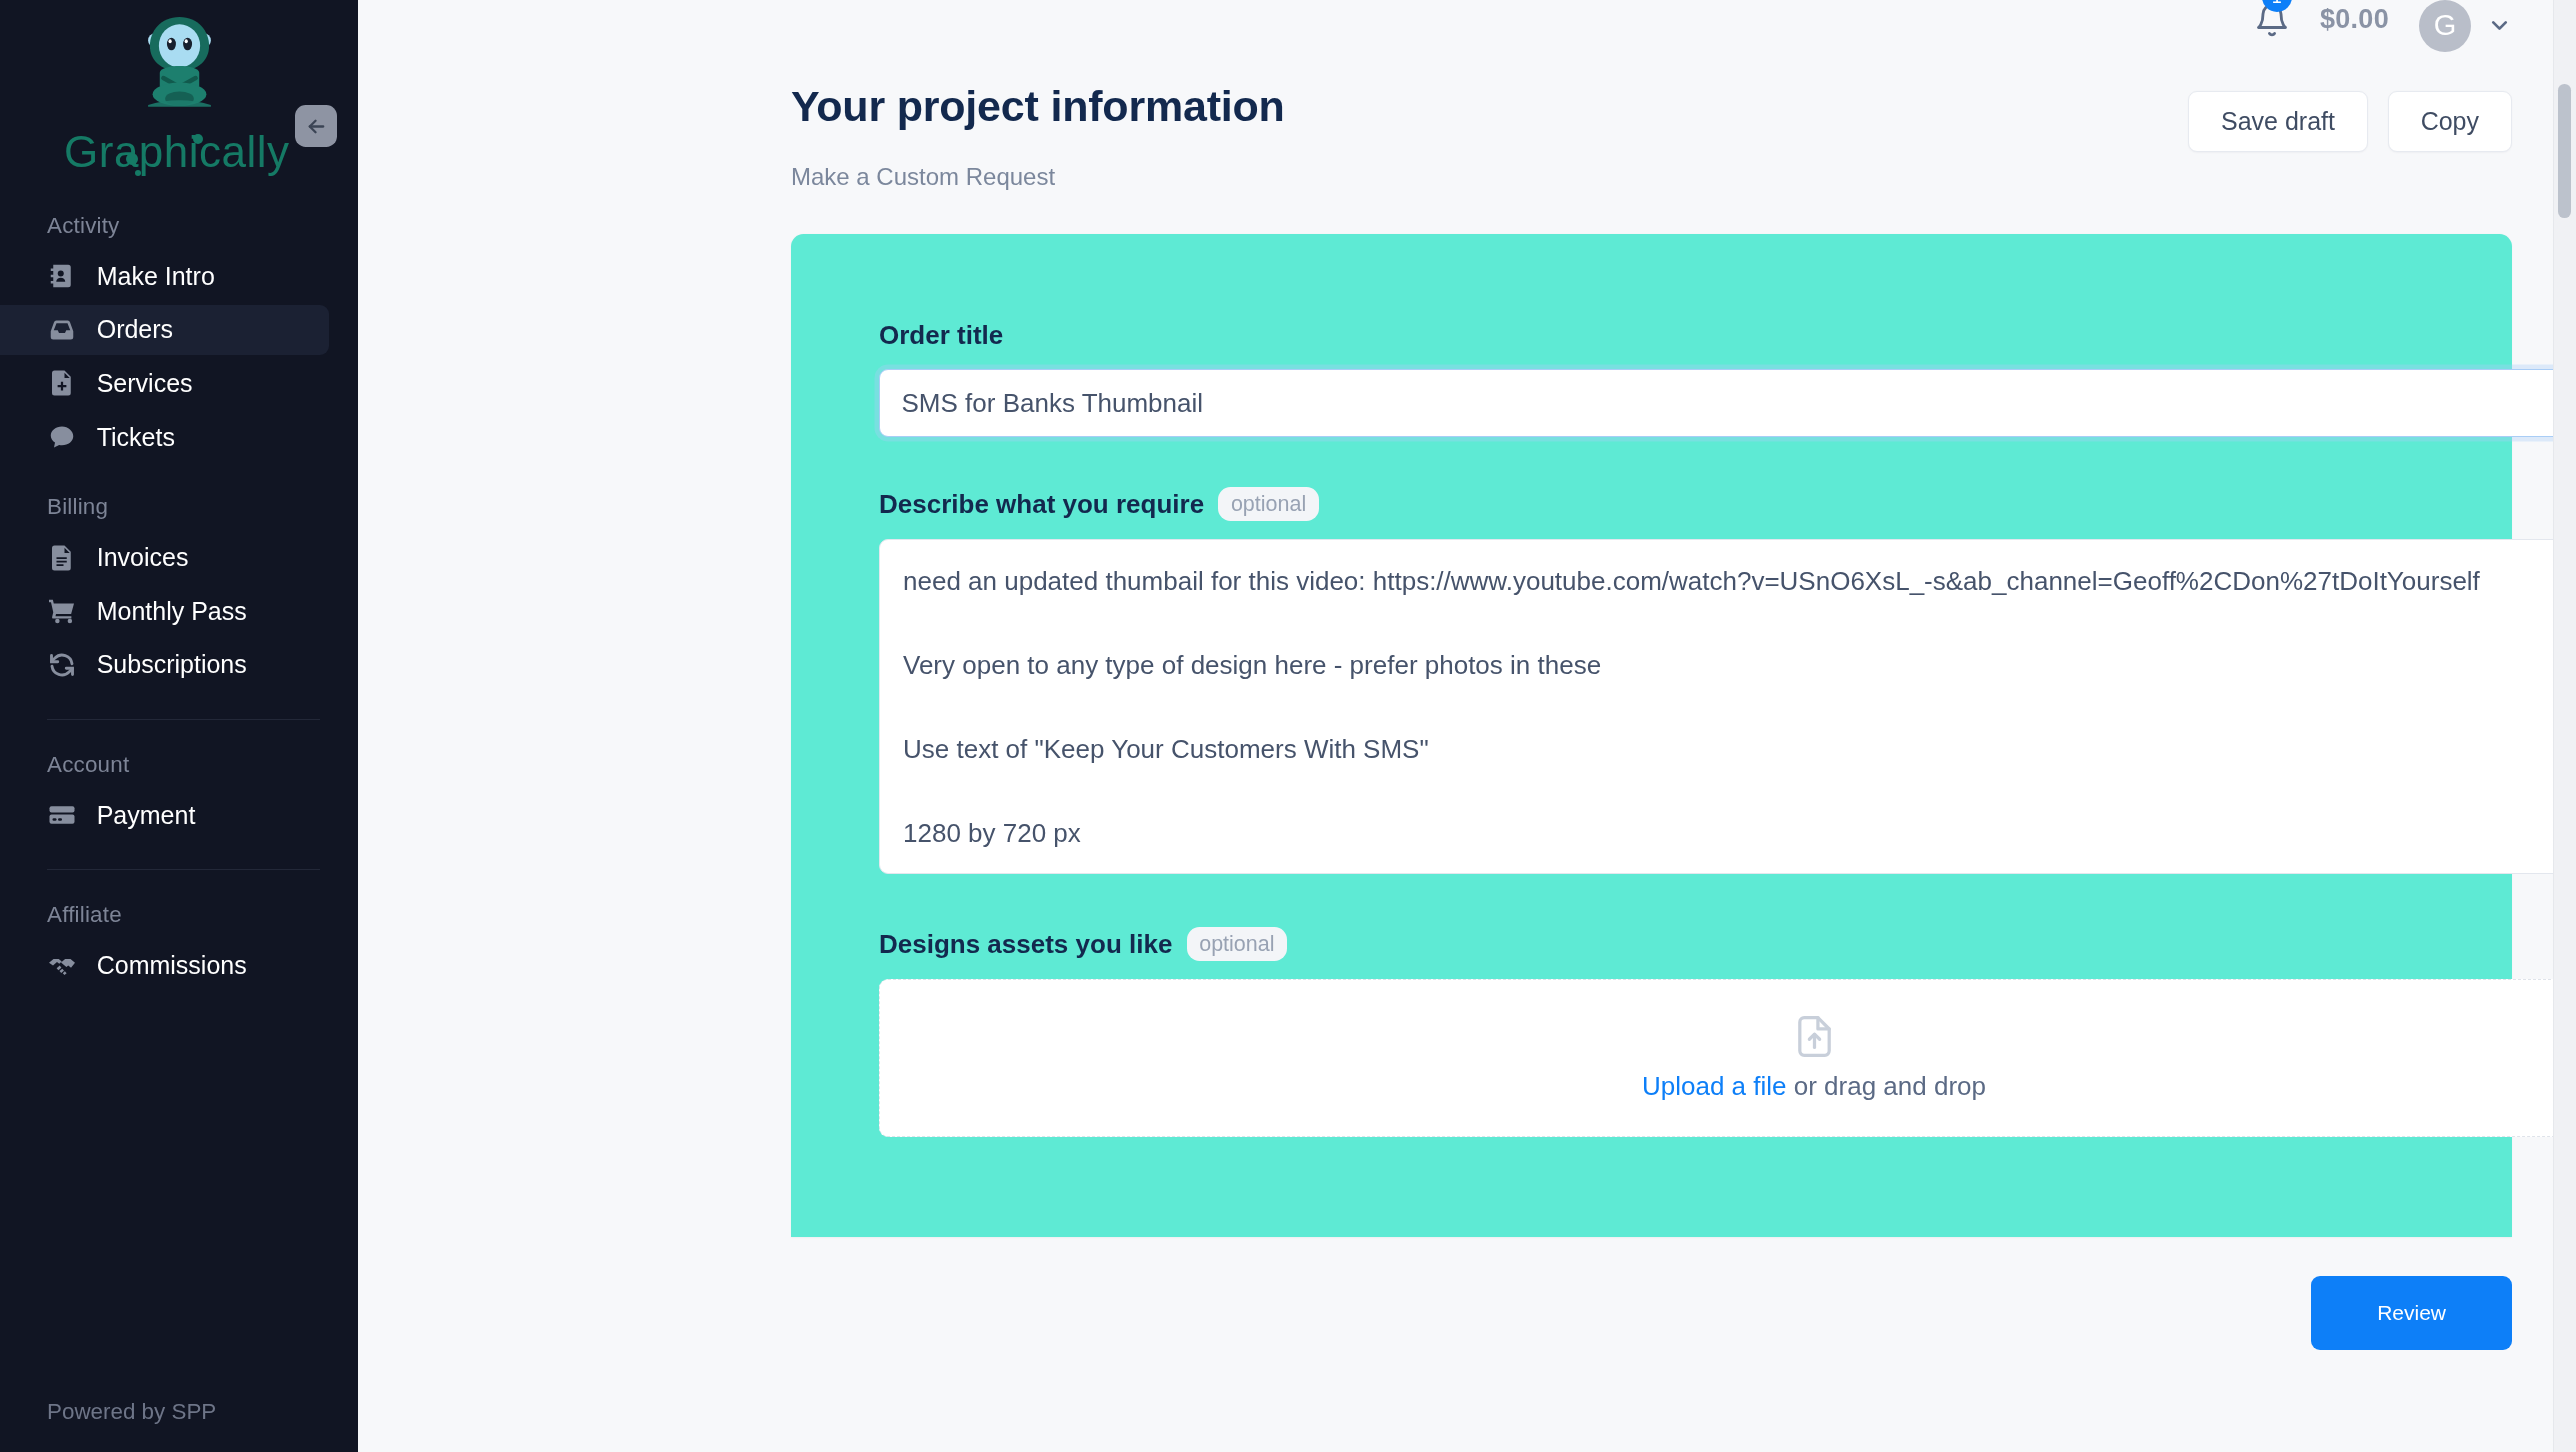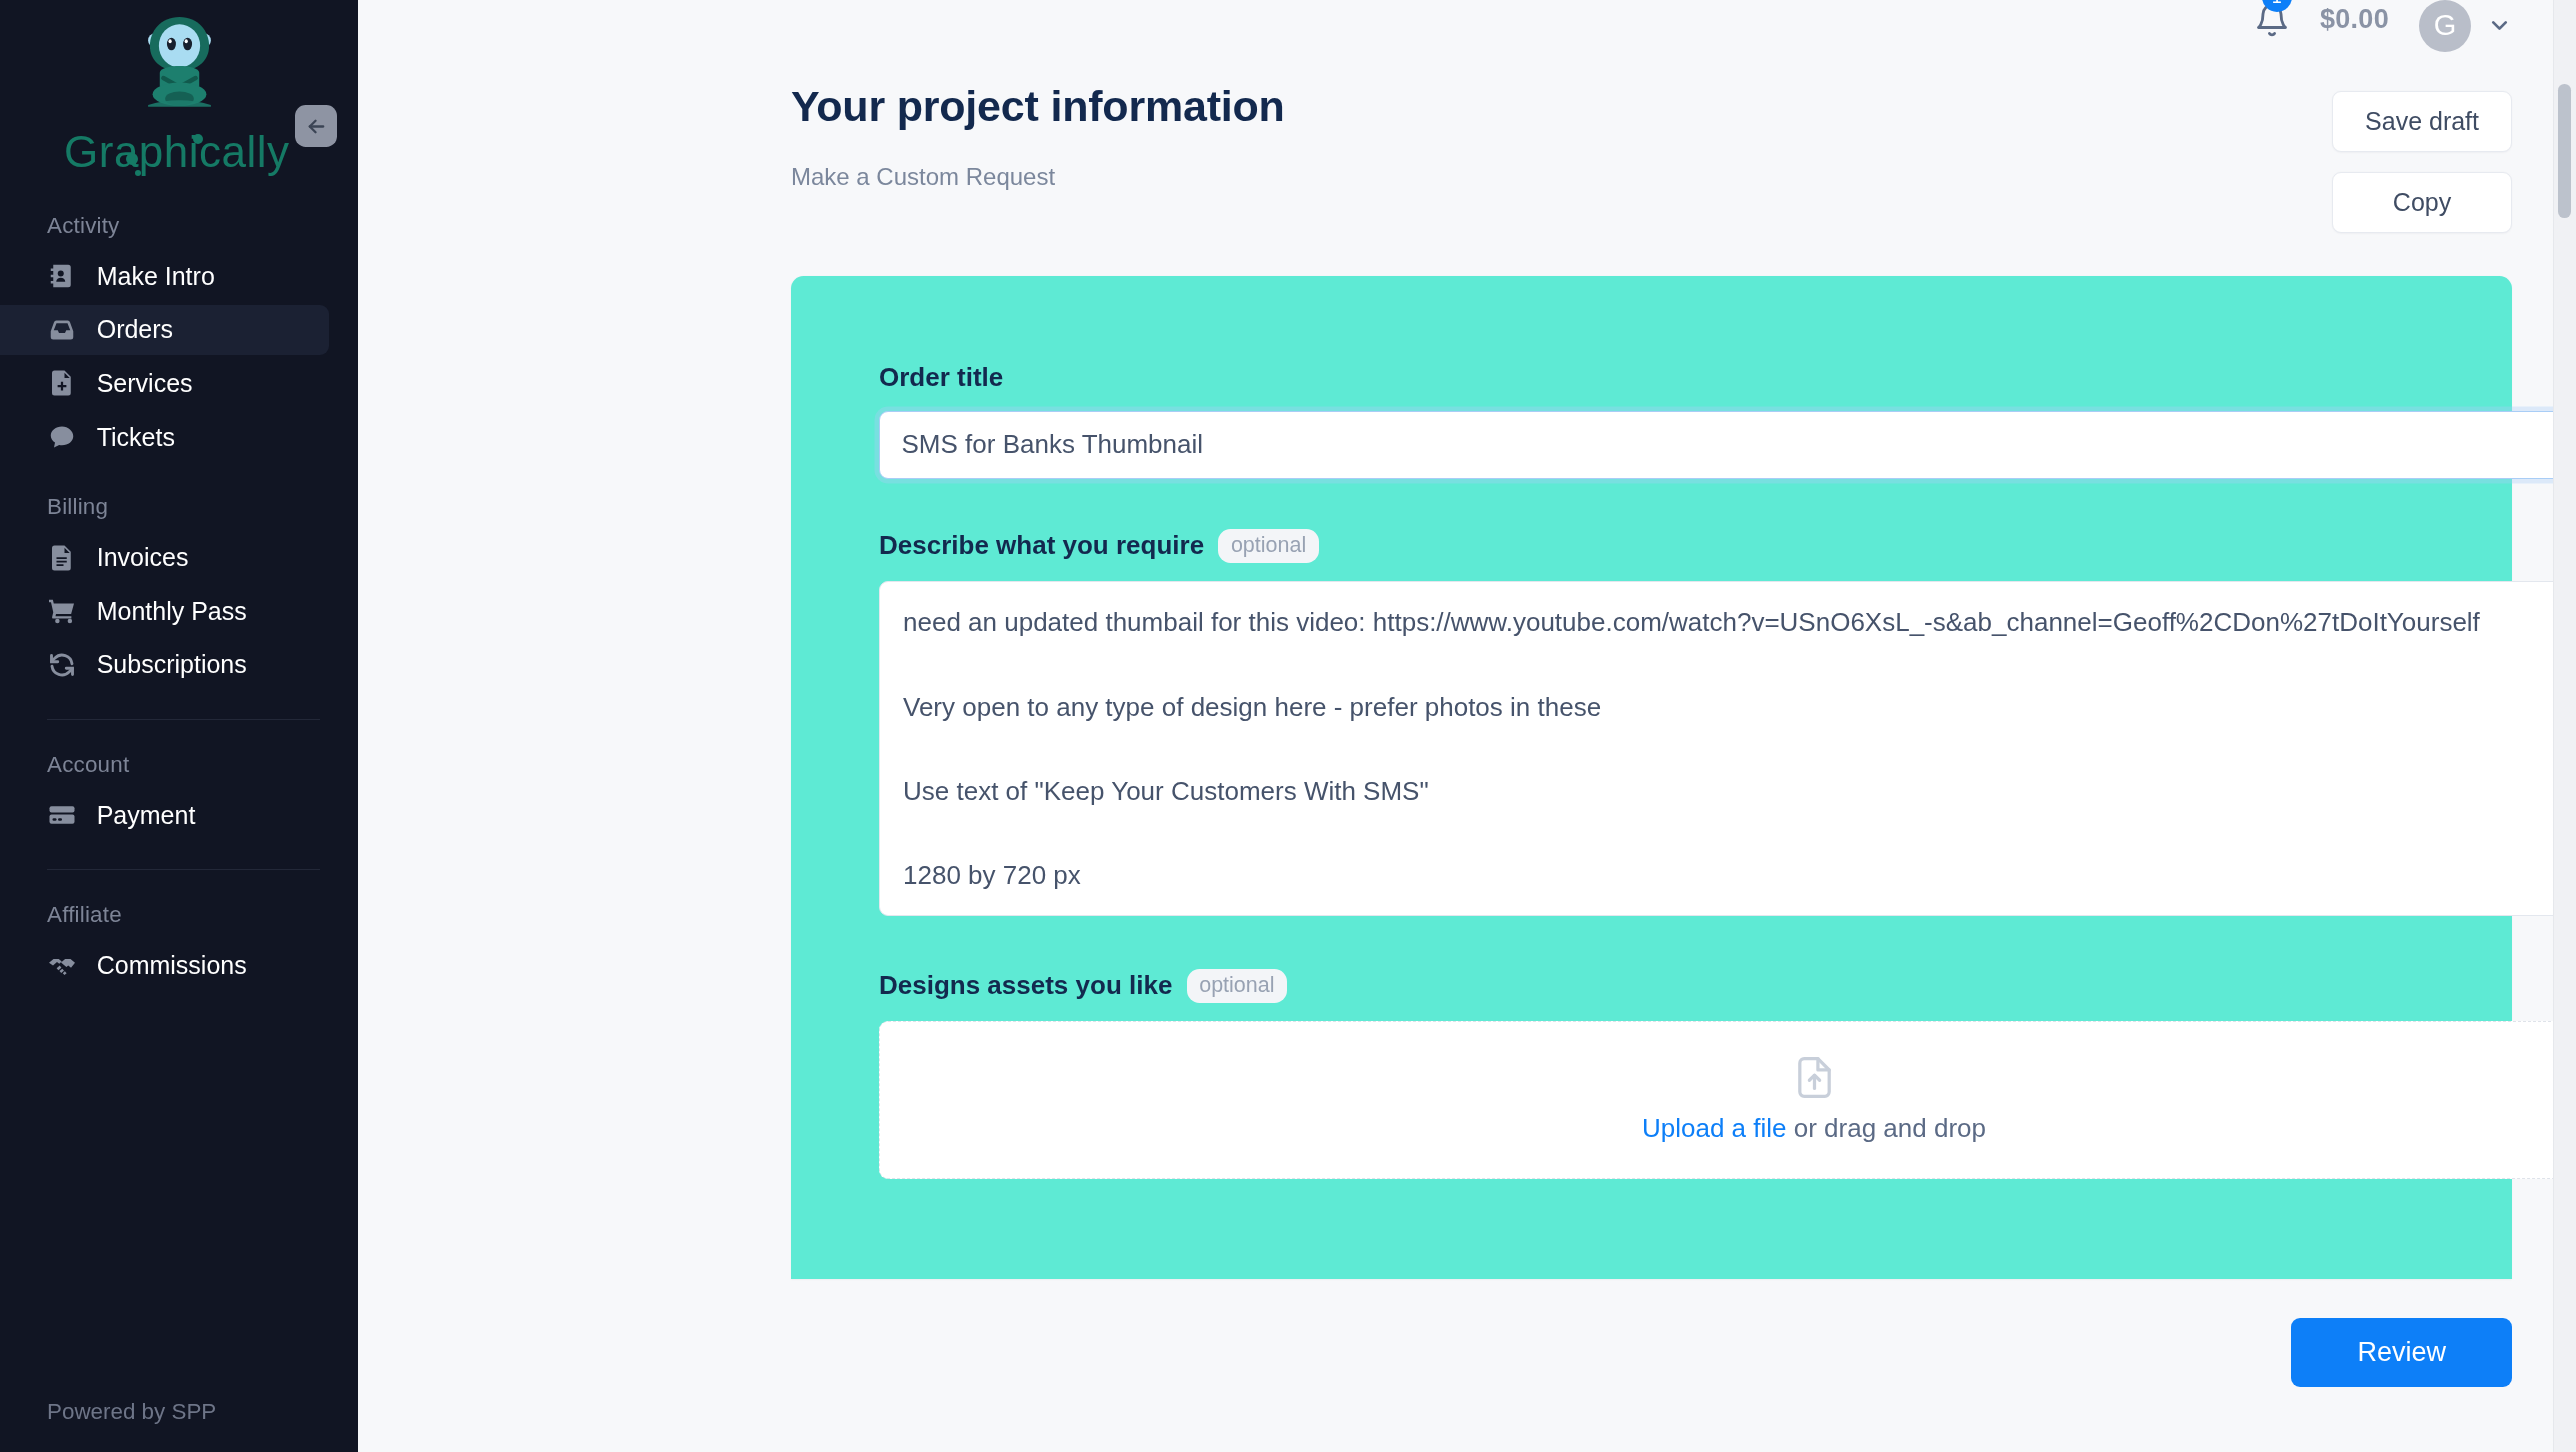--- a/index.html
+++ b/index.html
@@ -81,21 +81,21 @@
   }
   .chev { width: 25px; height: 25px; color:#5b6a85; margin-bottom:-12.5px; }
   .chev svg { width:100%; height:100%; display:block; }
 
   .page-head {
     display:flex; align-items:flex-start; justify-content:space-between;
     padding: 39px 64px 0 433px;
   }
   .page-title { color:#13294e; font-size: 43px; font-weight: 700; letter-spacing:-0.2px; }
   .page-sub { color:#7b879c; font-size: 24px; margin-top: 32px; }
-  .head-actions { display:flex; gap: 19.7px; margin-top: 9px; flex-direction: column; }
+  .head-actions { display:flex; gap: 19.7px; margin-top: 9px; }
   .btn-light {
     background:#fff; border:0.9px solid #e7eaf0; border-radius: 9px;
     color:#3f4c63; font-size: 25px; padding: 15px 32px; cursor:pointer;
     font-family: inherit; box-shadow: 0 0.9px 1.8px rgba(16,24,40,.04);
   }
 
   .card {
     margin: 43px 64px 0 433px;
     background:#5eead4; border-radius: 12.5px 12.5px 0 0;
     padding: 86px 0 100px 0;
@@ -129,21 +129,21 @@
     gap: 12.5px; cursor:pointer; background:#fff;
   }
   .dz-icon { width: 41px; height: 45px; color:#c8cfda; }
   .dz-icon svg { width:100%; height:100%; display:block; }
   .dz-text { font-size: 26px; color:#5b6a85; }
   .dz-text a { color:#0d7ff8; text-decoration:none; cursor:pointer; }
 
   .footer-actions { padding: 39px 64px 0 0; display:flex; justify-content:flex-end; }
   .btn-primary {
     background:#0d7ff8; color:#fff; border:none; border-radius: 9px;
-    font-size: 27px; font-family: inherit; padding: 19px 66px; cursor:pointer;
+    font-size: 21px; font-family: inherit; padding: 25px 66px; cursor:pointer;
   }
 
   .page-scrollbar {
     position:absolute; right: 5.4px; top: 84px; width: 12.5px; height: 134px;
     background:#bcc2cc; border-radius: 6.3px; cursor: pointer;
   }
   .track {
     position:absolute; right: 0; top: 0; width: 23px; height: 1452px;
     background:#f0f1f4; border-left: 0.9px solid #e6e8ec;
   }

